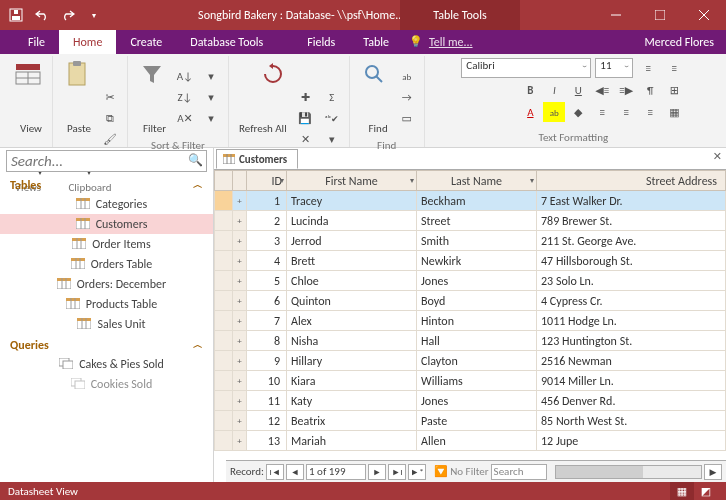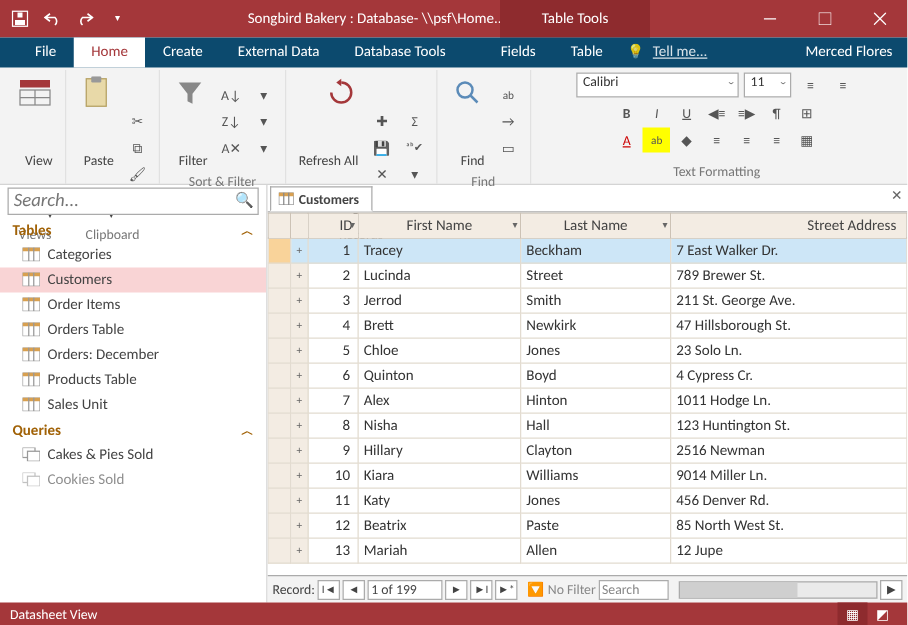--- a/index.html
+++ b/index.html
@@ -8,21 +8,21 @@
 
 .titlebar { height: 30px; background: #a4373a; color: #fff; display: flex; align-items: center; position: relative; }
 .qat { display: flex; align-items: center; padding-left: 6px; gap: 6px; }
 .qat-btn { width: 20px; height: 20px; display: flex; align-items: center; justify-content: center; }
 .title-text { position: absolute; left: 50%; transform: translateX(-80%); font-size: 12px; white-space: nowrap; }
 .tabletools { position: absolute; left: 400px; top: 0; width: 120px; height: 30px; background: #8e2b2e; color: #fff; text-align: center; line-height: 30px; font-size: 12px; }
 .win-controls { position: absolute; right: 0; top: 0; display: flex; }
 .win-btn { width: 44px; height: 30px; display: flex; align-items: center; justify-content: center; }
 
 
-.ribbontabs { height: 24px; background: #0c4a6e; color: #fff; display: flex; align-items: center; padding-left: 14px; font-size: 12px; position: relative; }
+.ribbontabs { height: 24px; background: #701a75; color: #fff; display: flex; align-items: center; padding-left: 14px; font-size: 12px; position: relative; }
 .rtab { padding: 0 14px; height: 24px; line-height: 24px; cursor: default; }
 .rtab.file { padding: 0 14px; }
 .rtab.active { background: #fff; color: #a4373a; }
 .rtab.ctx { position: relative; }
 .tellme { padding-left: 26px; opacity: .85; position: relative; text-decoration: underline; }
 .tellme::before { content: "💡"; position: absolute; left: 6px; font-size: 11px; }
 .username { position: absolute; right: 12px; }
 
 
 .ribbon { height: 94px; background: #f3f3f3; border-bottom: 1px solid #d4d4d4; display: flex; padding: 2px 4px 0; }
@@ -42,21 +42,21 @@
 .workspace { position: absolute; top: 148px; bottom: 18px; left: 0; right: 0; display: flex; }
 .navpane { width: 214px; border-right: 1px solid #d4d4d4; display: flex; flex-direction: column; overflow: hidden; }
 .nav-header { height: 30px; display: flex; align-items: center; padding: 0 6px 0 10px; color: #a4373a; font-size: 17px; }
 .nav-header .dd { margin-left: auto; font-size: 10px; }
 .nav-header .close { margin-left: 6px; font-size: 14px; color: #666; }
 .nav-search { margin: 2px 6px; height: 22px; position: relative; }
 .nav-search input { width: 100%; height: 100%; border: 1px solid #ababab; padding: 0 20px 0 4px; font-size: 15px; font-style: italic; color: #888; }
 .nav-search .sicon { position: absolute; right: 4px; top: 3px; color: #888; }
 .nav-section { padding: 4px 10px 2px; font-size: 12px; color: #a16207; font-weight: 600; display: flex; align-items: center; }
 .nav-section .exp { margin-left: auto; font-size: 10px; }
-.nav-item { display: flex; align-items: center; padding: 3px 8px 3px 18px; font-size: 12px; color: #444; gap: 6px; }
+.nav-item { display: flex; align-items: center; padding: 3px 8px 3px 18px; font-size: 12px; color: #444; gap: 6px; justify-content: center; }
 .nav-item.selected { background: #f9d4d5; }
 .nav-item .ticon { width: 14px; height: 12px; display: inline-flex; }
 .nav-item.cut { opacity: .6; }
 
 
 .tablearea { flex: 1; display: flex; flex-direction: column; overflow: hidden; position: relative; }
 .obj-tab { height: 22px; display: flex; align-items: flex-end; padding-left: 2px; border-bottom: 1px solid #ababab; position: relative; }
 .obj-tab-inner { height: 20px; border: 1px solid #ababab; border-bottom: 1px solid #fff; background: #fff; padding: 0 10px 0 6px; display: flex; align-items: center; gap: 4px; font-size: 11px; font-weight: 600; color: #444; }
 .obj-tab .xclose { position: absolute; right: 4px; top: 2px; font-size: 11px; color: #666; }
 
@@ -64,21 +64,21 @@
 table { border-collapse: collapse; width: 100%; font-size: 12px; }
 th { background: #f3ece3; border: 1px solid #ccc2b5; color: #444; font-weight: 400; height: 20px; padding: 0 4px; text-align: center; position: relative; white-space: nowrap; }
 th .dd { position: absolute; right: 2px; top: 4px; font-size: 8px; color: #666; }
 td { border: 1px solid #e2dbd0; height: 20px; padding: 0 4px; color: #333; white-space: nowrap; }
 .rowhdr { background: #f3ece3; width: 18px; text-align: center; color: #666; }
 .exphdr { background: #f3ece3; width: 14px; text-align: center; color: #666; font-size: 9px; }
 tr.selected td { background: #cde6f7; }
 tr.selected .rowhdr { background: #f9d39a; }
 td.idcell { text-align: right; padding-right: 6px; }
 
-.recnav { height: 22px; border-top: 1px solid #ababab; display: flex; align-items: center; font-size: 11px; color: #444; padding: 0 4px; gap: 2px; background: #f3f3f3; }
+.recnav { height: 22px; border-top: 1px solid #ababab; display: flex; align-items: center; font-size: 11px; color: #444; padding: 0 4px; gap: 2px; background: #f3f3f3; margin-left: 12px; }
 .recnav .nbtn { width: 18px; height: 16px; display: flex; align-items: center; justify-content: center; border: 1px solid #ababab; background: #fff; font-size: 9px; }
 .recnav .recbox { width: 60px; height: 16px; border: 1px solid #ababab; background: #fff; padding: 0 2px; }
 .recnav .sbox { width: 56px; height: 16px; border: 1px solid #ababab; background: #fff; padding: 0 2px; color: #888; }
 .recnav .hsbar { flex: 1; height: 14px; border: 1px solid #ababab; background: #eaeaea; margin-left: 6px; position: relative; }
 .recnav .hsbar::before { content: ""; position: absolute; left: 0; top: 0; bottom: 0; width: 60%; background: #cfcfcf; }
 
 
 .statusbar { position: absolute; bottom: 0; left: 0; right: 0; height: 18px; background: #a4373a; color: #fff; font-size: 11px; display: flex; align-items: center; padding: 0 8px; }
 .statusbar .viewbtns { margin-left: auto; display: flex; gap: 0; }
 .statusbar .vbtn { width: 24px; height: 18px; display: flex; align-items: center; justify-content: center; }
@@ -129,21 +129,20 @@
           <line x1="10" y1="0" x2="0" y2="10" stroke="#fff"></line>
         </svg>
       </div>
   </div>
 </div>
 
 <div class="ribbontabs">
   <div class="rtab file">File</div>
   <div class="rtab active">Home</div>
   <div class="rtab">Create</div>
-  <div class="rtab">External Data</div>
   <div class="rtab">Database Tools</div>
   <div class="rtab ctx" style="margin-left:16px">Fields</div>
   <div class="rtab ctx">Table</div>
   <div class="rtab tellme">Tell me...</div>
   <div class="username">Merced Flores</div>
 </div>
 
 <div class="ribbon">
   <div class="rgroup">
     <div class="rgroup-body">
@@ -243,21 +242,21 @@
         </div>
       <div class="smallcol">
         <div class="smallbtn" style="font-size:9px">ab</div>
         <div class="smallbtn">→</div>
         <div class="smallbtn">▭</div>
       </div>
     </div>
     <div class="rgroup-label">Find</div>
   </div>
   <div class="rgroup" style="flex:1;border-right:none">
-    <div class="rgroup-body" style="flex-direction:column;align-items:center;gap:2px">
+    <div class="rgroup-body" style="flex-direction:column;align-items:flex-end;gap:2px">
       <div style="display:flex;gap:4px">
         <div class="combo font-combo">Calibri</div>
         <div class="combo size-combo">11</div>
         <div class="smallbtn">≡</div>
         <div class="smallbtn">≡</div>
       </div>
       <div style="display:flex;gap:2px">
         <div class="smallbtn">
             <b>B</b>
           </div>

